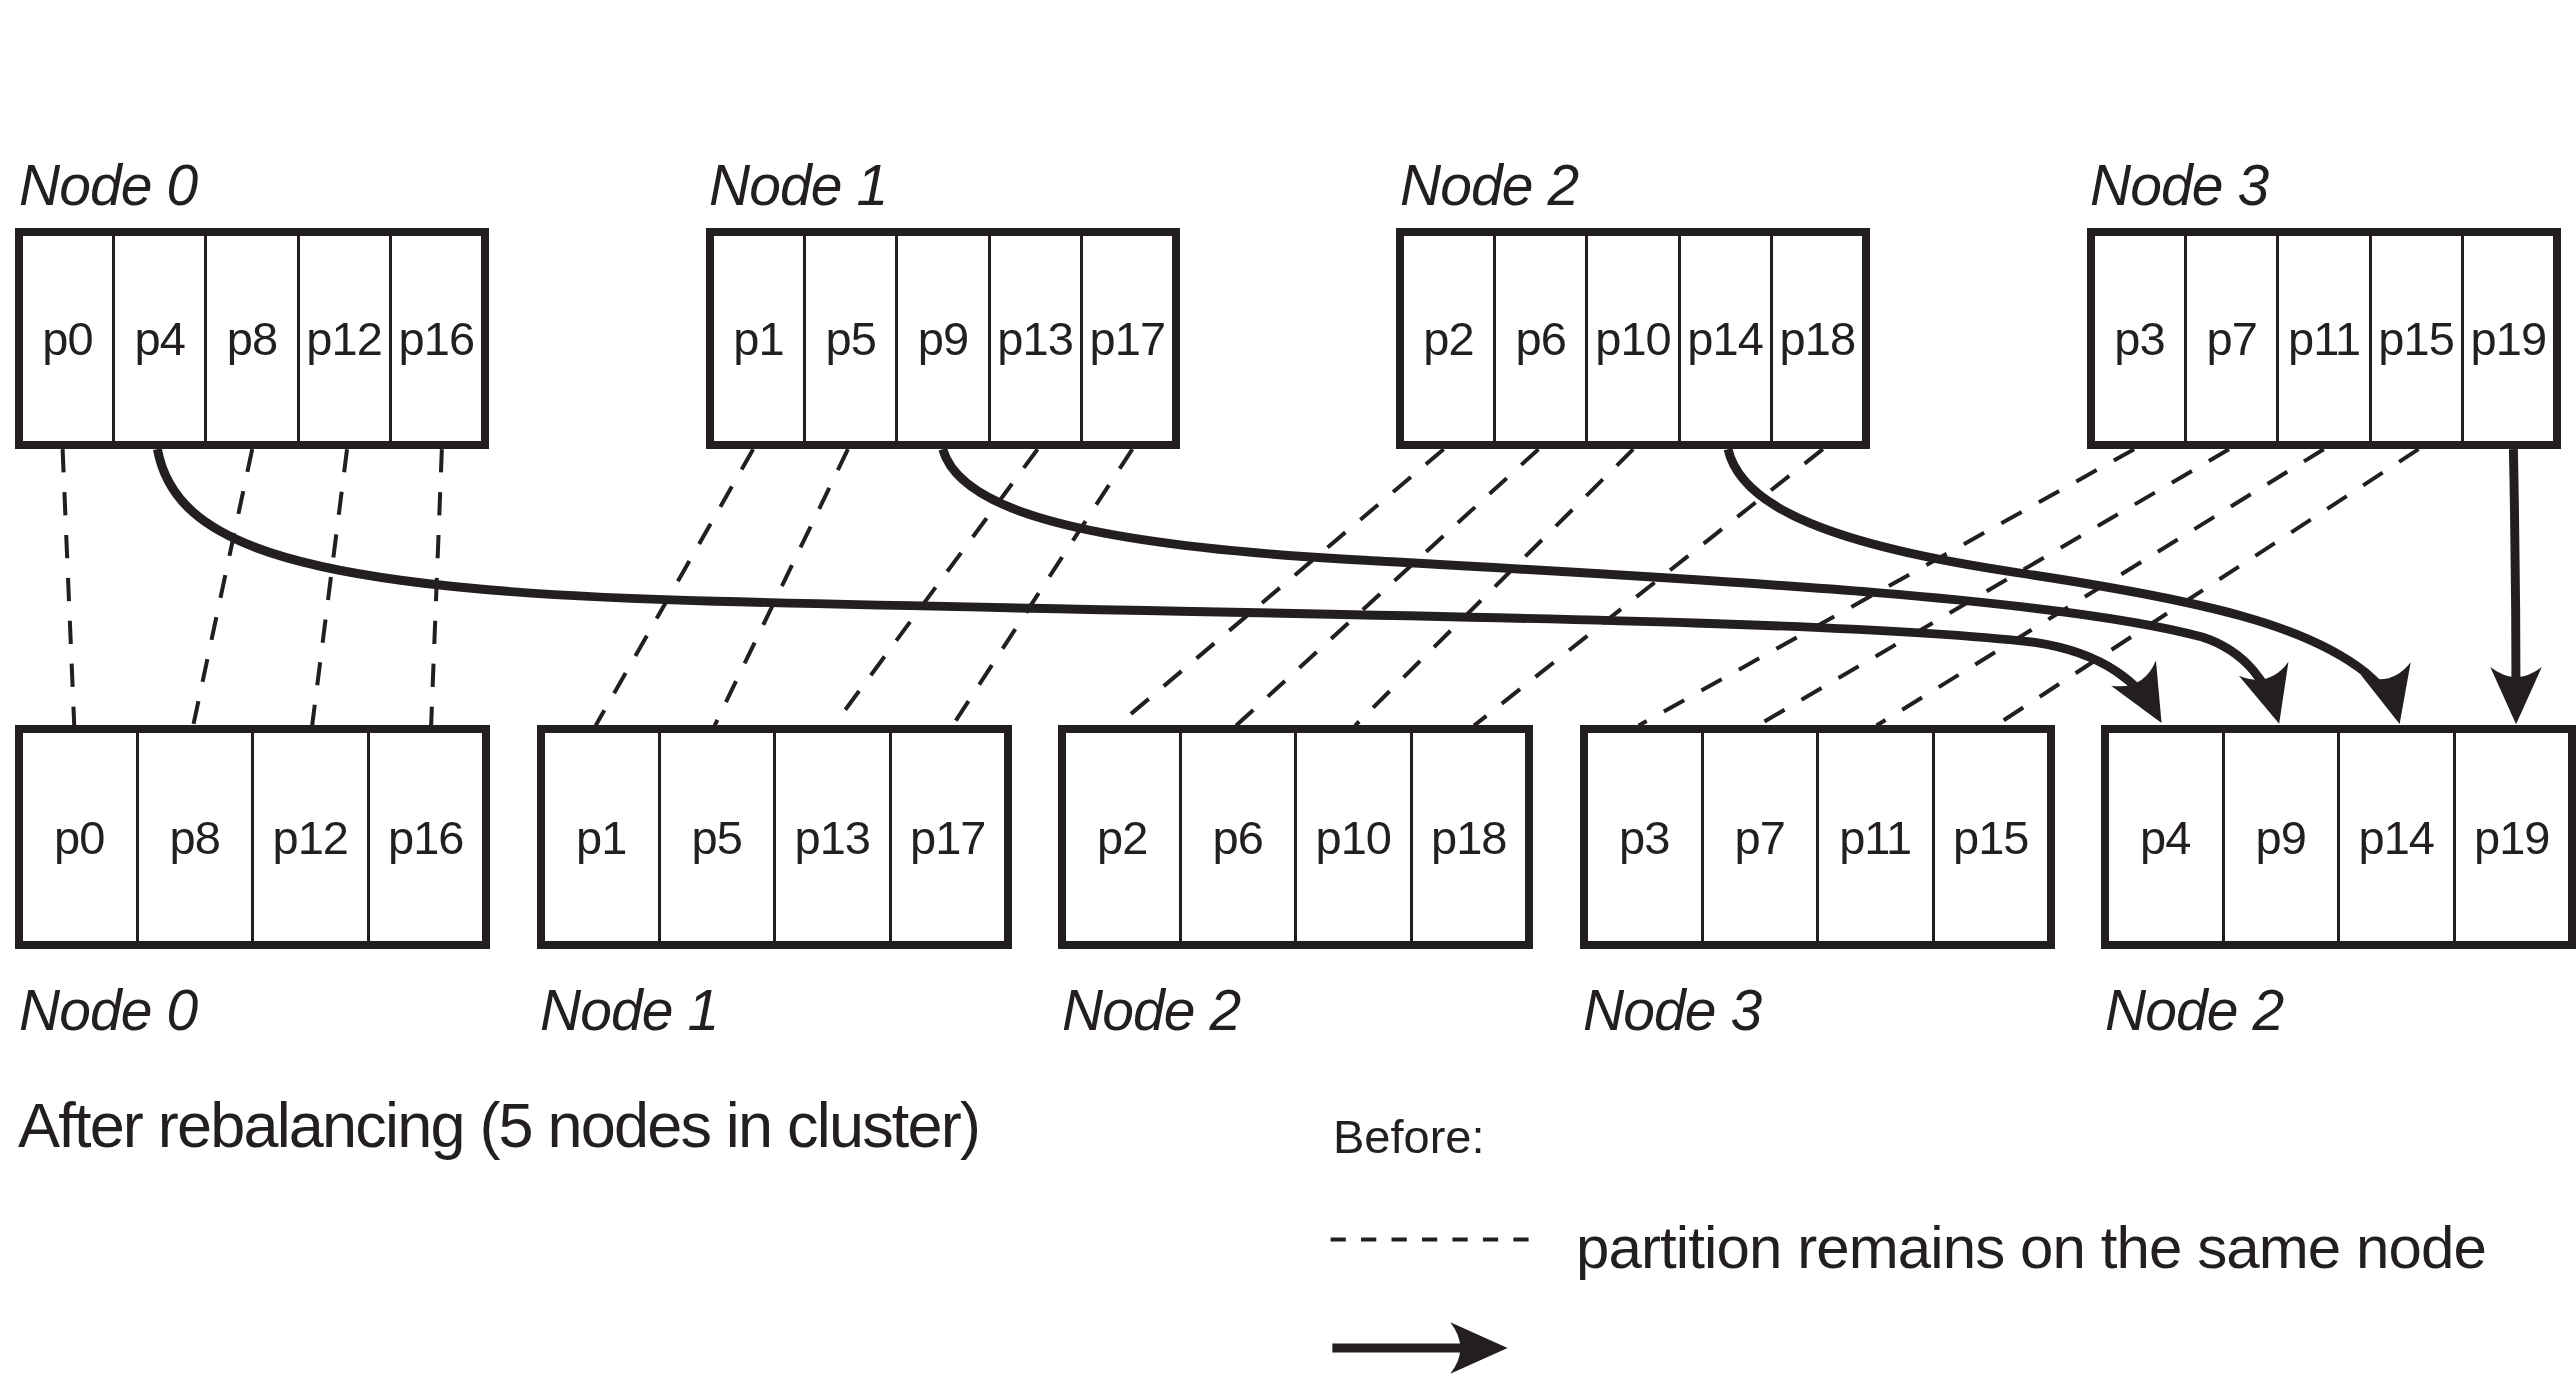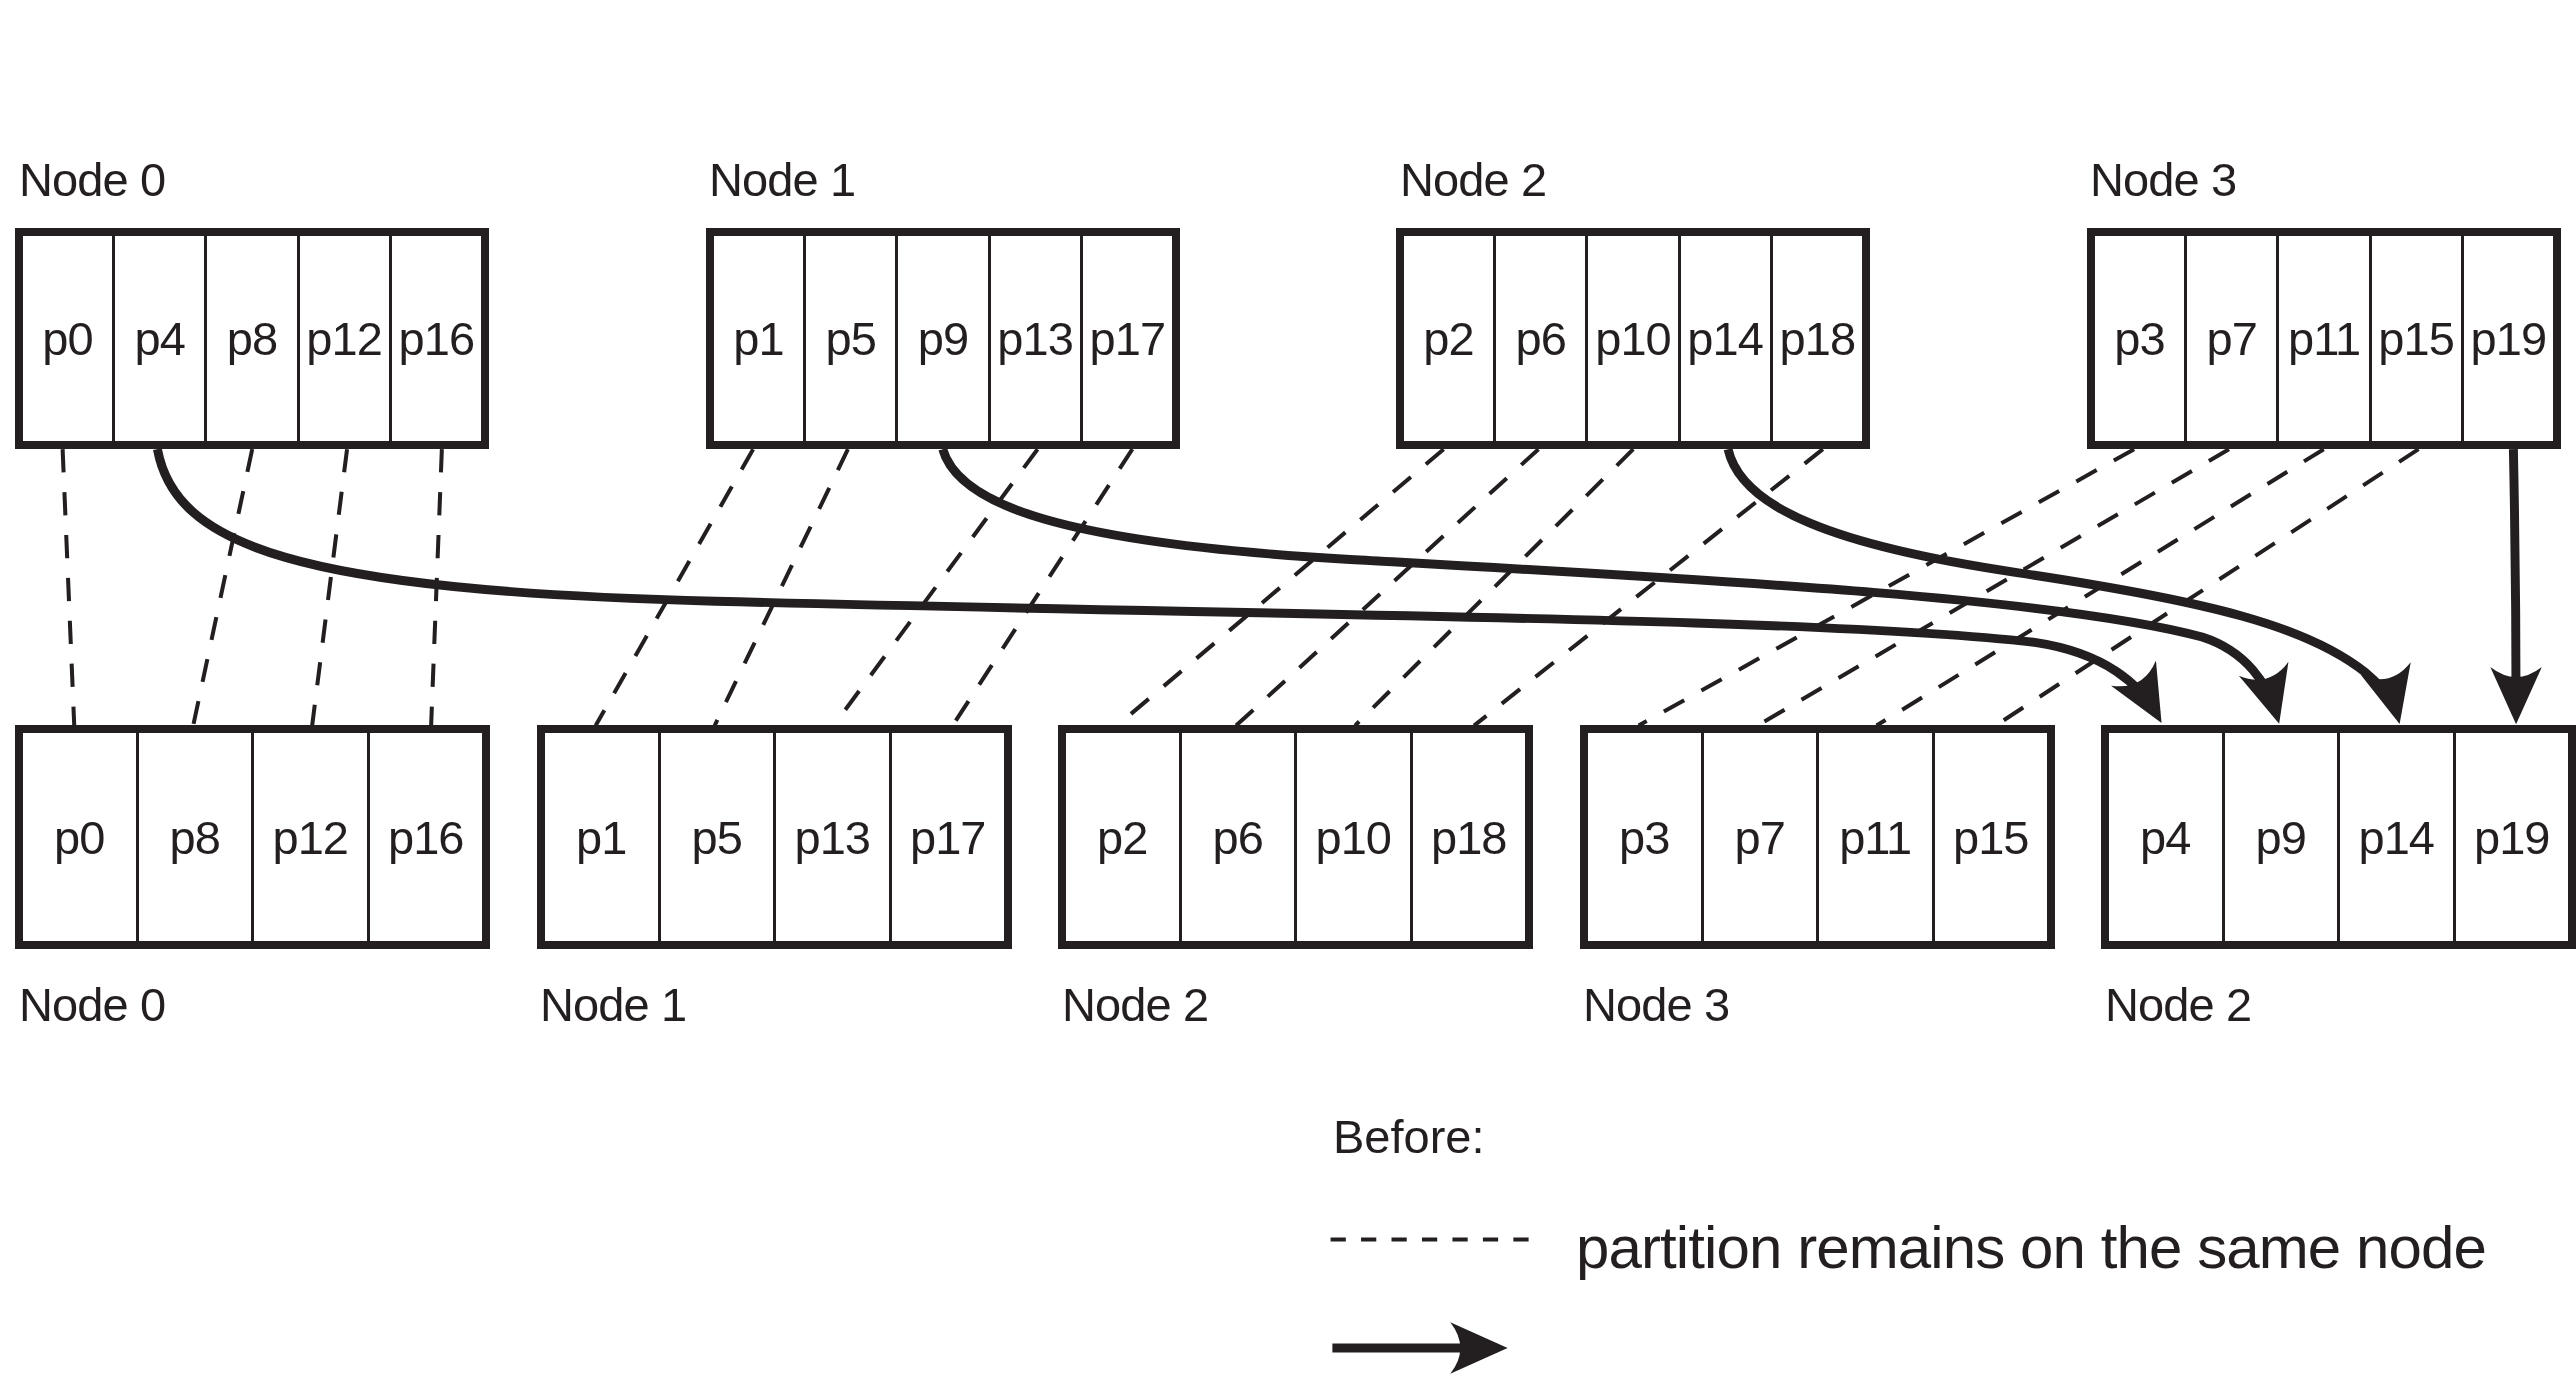--- a/index.html
+++ b/index.html
@@ -17,23 +17,24 @@
   }
   .title{
     position:absolute;
     font-size:63px;
     letter-spacing:-1.8px;
     font-weight:400;
     white-space:nowrap;
   }
   .node-label{
     position:absolute;
-    font-size:47px;
+    font-size:57px;
     letter-spacing:-0.9px;
     white-space:nowrap;
+    font-style:italic;
   }
   .node-box{
     position:absolute;
     box-sizing:border-box;
     border:8px solid var(--ink);
     background:var(--bg);
     display:flex;
   }
   .cell{
     flex:1 1 0;
@@ -74,20 +75,21 @@
     letter-spacing:-0.9px;
     white-space:nowrap;
   }
   .legend-sample{position:absolute;}
 </style>
 </head>
 <body>
 
 <div id="stage">
 
+  <div class="title" style="left:18px;top:1089px">After rebalancing (5 nodes in cluster)</div>
 
   <svg id="connectors" viewBox="0 0 2880 1557">
     <defs>
       <marker id="ah" viewBox="0 0 10 10" refX="8.2" refY="5" markerWidth="6.4" markerHeight="6.4" orient="auto">
         <path class="arrowhead" d="M 0 0.5 L 10 5 L 0 9.5 Q 3.5 5 0 0.5 Z"></path>
       </marker>
     </defs>
 
     <g>
       <line class="dash" x1="70" y1="502" x2="83" y2="811"></line>

